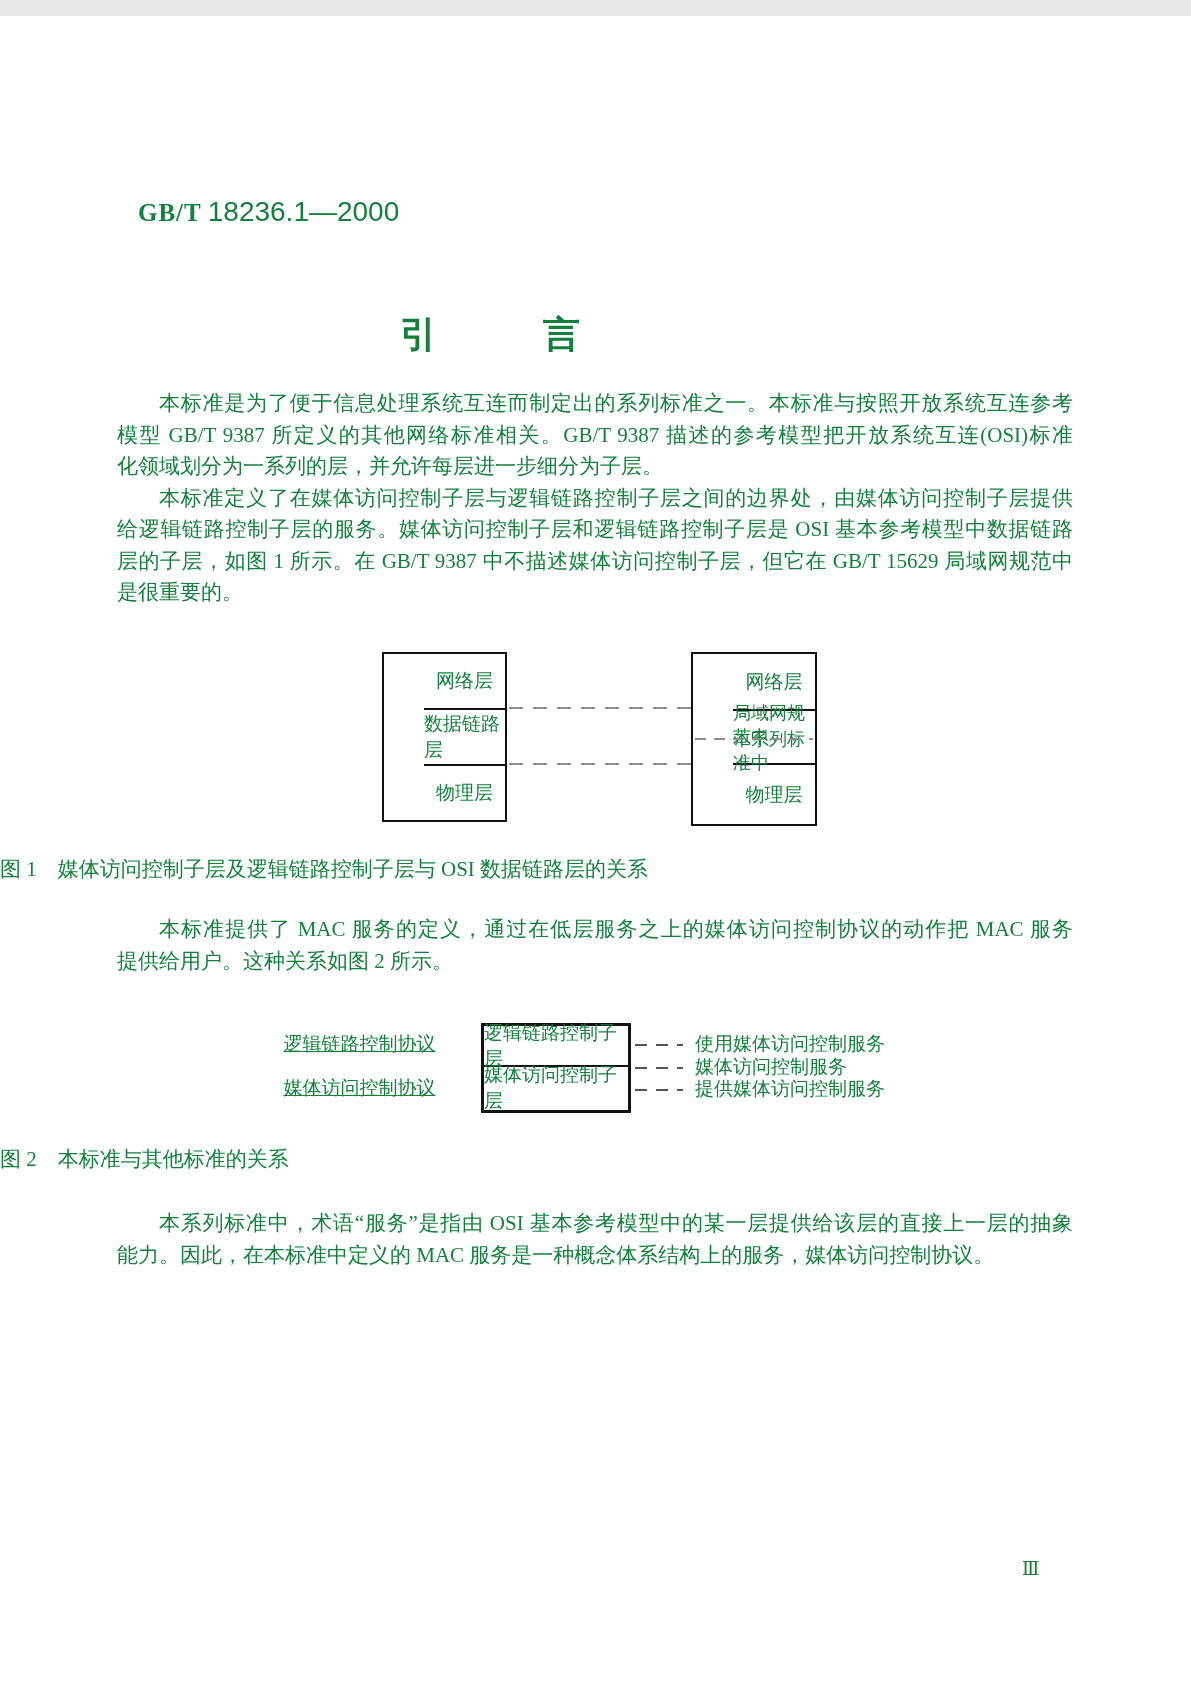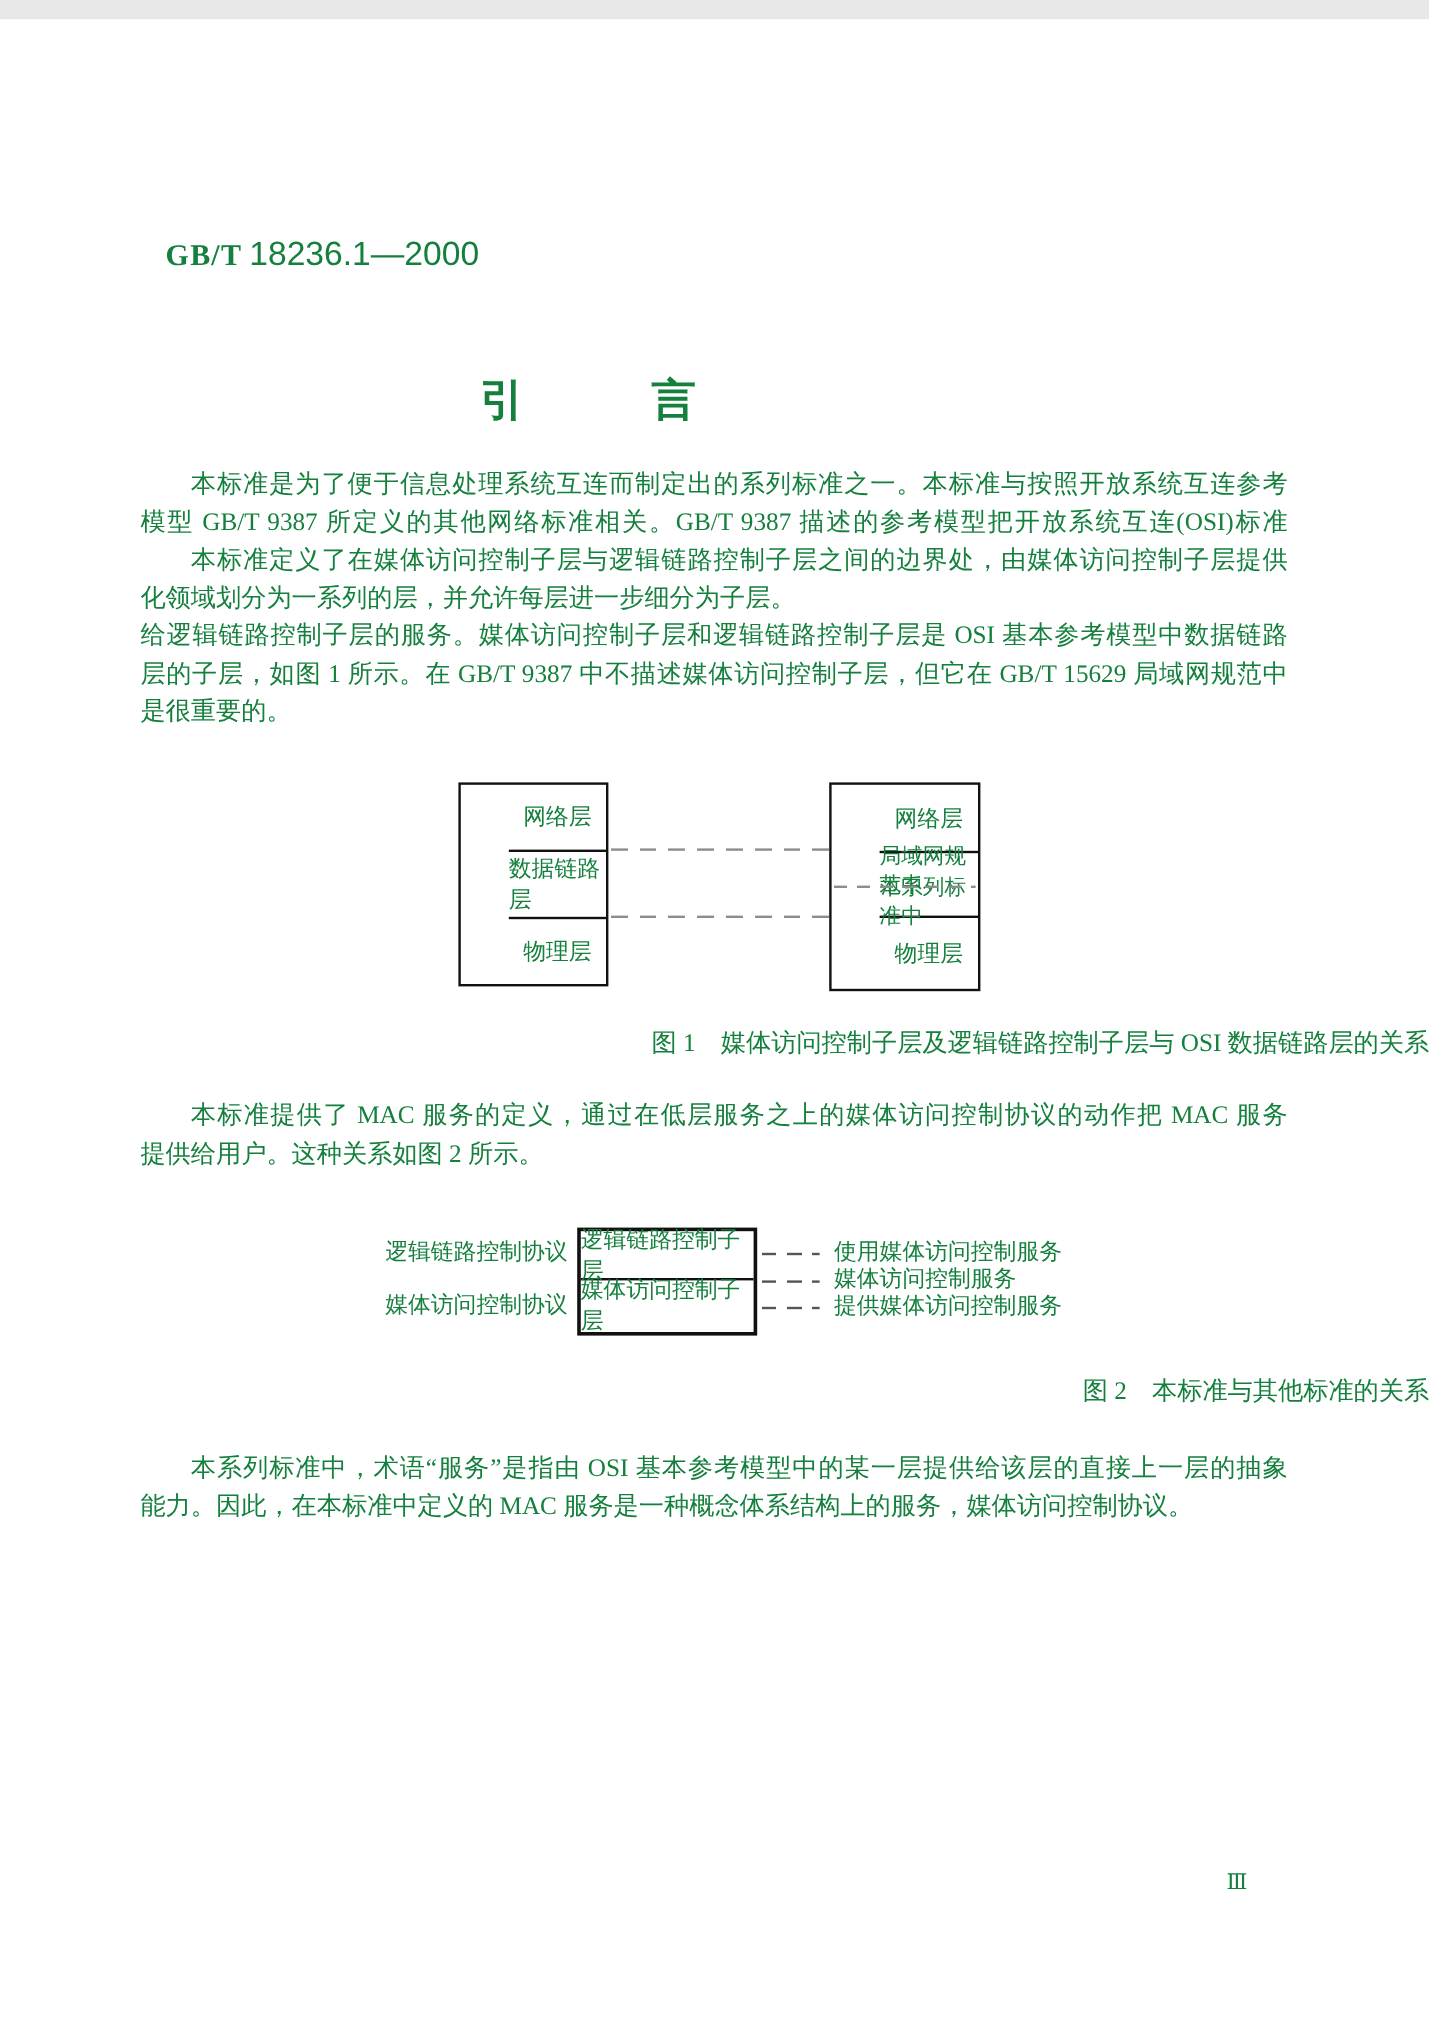--- a/index.html
+++ b/index.html
@@ -22,21 +22,21 @@
   .title-gap{display:inline-block;width:106px;}
   
   .textblock{position:absolute;left:117px;width:956px;}
   .tb1{top:372px;}
   .tb3{top:898px;}
   .tb4{top:1192px;}
   .line{height:31.5px;line-height:31.5px;font-size:21px;white-space:nowrap;}
   .jl{white-space:normal;text-align:justify;text-align-last:justify;height:31.5px;overflow:hidden;}
   .first{text-indent:2em;}
   
-  .caption{position:absolute;left:0;width:1191px;text-align:right;font-size:21px;line-height:26px;}
+  .caption{position:absolute;left:0;width:1191px;text-align:left;font-size:21px;line-height:26px;}
   .cap1{top:840px;}
   .cap2{top:1130px;}
   
   .fig1{position:absolute;left:115px;top:636px;width:958px;height:180px;}
   .f1-box{position:absolute;border:2px solid #111;background:#fff;display:flex;flex-direction:column;box-sizing:border-box;padding-left:40px;}
   .f1-left{left:267px;top:0;width:125px;height:170px;}
   .f1-right{left:576px;top:0;width:126px;height:174px;}
   .f1-row{display:flex;align-items:center;justify-content:center;font-size:19px;box-sizing:border-box;}
   .f1-left .f1-row{flex:1;border-bottom:2px solid #111;}
   .f1-left .f1-row:last-child{border-bottom:none;}
@@ -45,21 +45,21 @@
   .r27b{height:27px;font-size:18px;border-bottom:2px solid #111;}
   .rfill{flex:1;}
   .f1-dash{position:absolute;height:2px;left:394px;width:182px;
     background:repeating-linear-gradient(90deg,#8d8d8d 0 14px,transparent 14px 24px);}
   .f1-dash.d1{top:55px;}
   .f1-dash.d2{top:111px;}
   .f1-subdash{position:absolute;left:580px;top:86px;width:118px;height:2px;
     background:repeating-linear-gradient(90deg,#8d8d8d 0 11px,transparent 11px 19px);}
   
   .fig2{position:absolute;left:115px;top:1007px;width:958px;height:95px;font-size:19px;}
-  .f2-leftlabel{position:absolute;left:101px;width:257px;text-align:right;height:22px;line-height:22px;}
+  .f2-leftlabel{position:absolute;left:116px;width:257px;text-align:center;height:22px;line-height:22px;text-decoration:underline;}
   .f2-ll1{top:10px;}
   .f2-ll2{top:54px;}
   .f2-box{position:absolute;left:366px;top:0;width:144px;height:84px;border:3px solid #111;background:#fff;box-sizing:content-box;}
   .f2-row{height:41px;display:flex;align-items:center;justify-content:center;box-sizing:border-box;}
   .f2-row.top{border-bottom:2px solid #111;}
   .f2-dash{position:absolute;left:520px;width:48px;height:2px;
     background:repeating-linear-gradient(90deg,#555 0 12px,transparent 12px 21px);}
   .f2-d1{top:21px;}
   .f2-d2{top:44px;}
   .f2-d3{top:66px;}
@@ -79,22 +79,22 @@
     <span class="hdr-prefix">GB/T</span><span class="hdr-num">18236.1—2000</span>
   </div>
 
   <div class="doc-title">
     <span>引</span><span class="title-gap"></span><span>言</span>
   </div>
 
   <div class="textblock tb1">
     <div class="line jl first">本标准是为了便于信息处理系统互连而制定出的系列标准之一。本标准与按照开放系统互连参考</div>
     <div class="line jl">模型 GB/T 9387 所定义的其他网络标准相关。GB/T 9387 描述的参考模型把开放系统互连(OSI)标准</div>
+    <div class="line">化领域划分为一系列的层，并允许每层进一步细分为子层。</div>
     <div class="line jl first">本标准定义了在媒体访问控制子层与逻辑链路控制子层之间的边界处，由媒体访问控制子层提供</div>
-    <div class="line">化领域划分为一系列的层，并允许每层进一步细分为子层。</div>
     <div class="line jl">给逻辑链路控制子层的服务。媒体访问控制子层和逻辑链路控制子层是 OSI 基本参考模型中数据链路</div>
     <div class="line jl">层的子层，如图 1 所示。在 GB/T 9387 中不描述媒体访问控制子层，但它在 GB/T 15629 局域网规范中</div>
     <div class="line">是很重要的。</div>
   </div>
 
   <div class="fig1">
     <div class="f1-box f1-left">
       <div class="f1-row">网络层</div>
       <div class="f1-row">数据链路层</div>
       <div class="f1-row">物理层</div>

